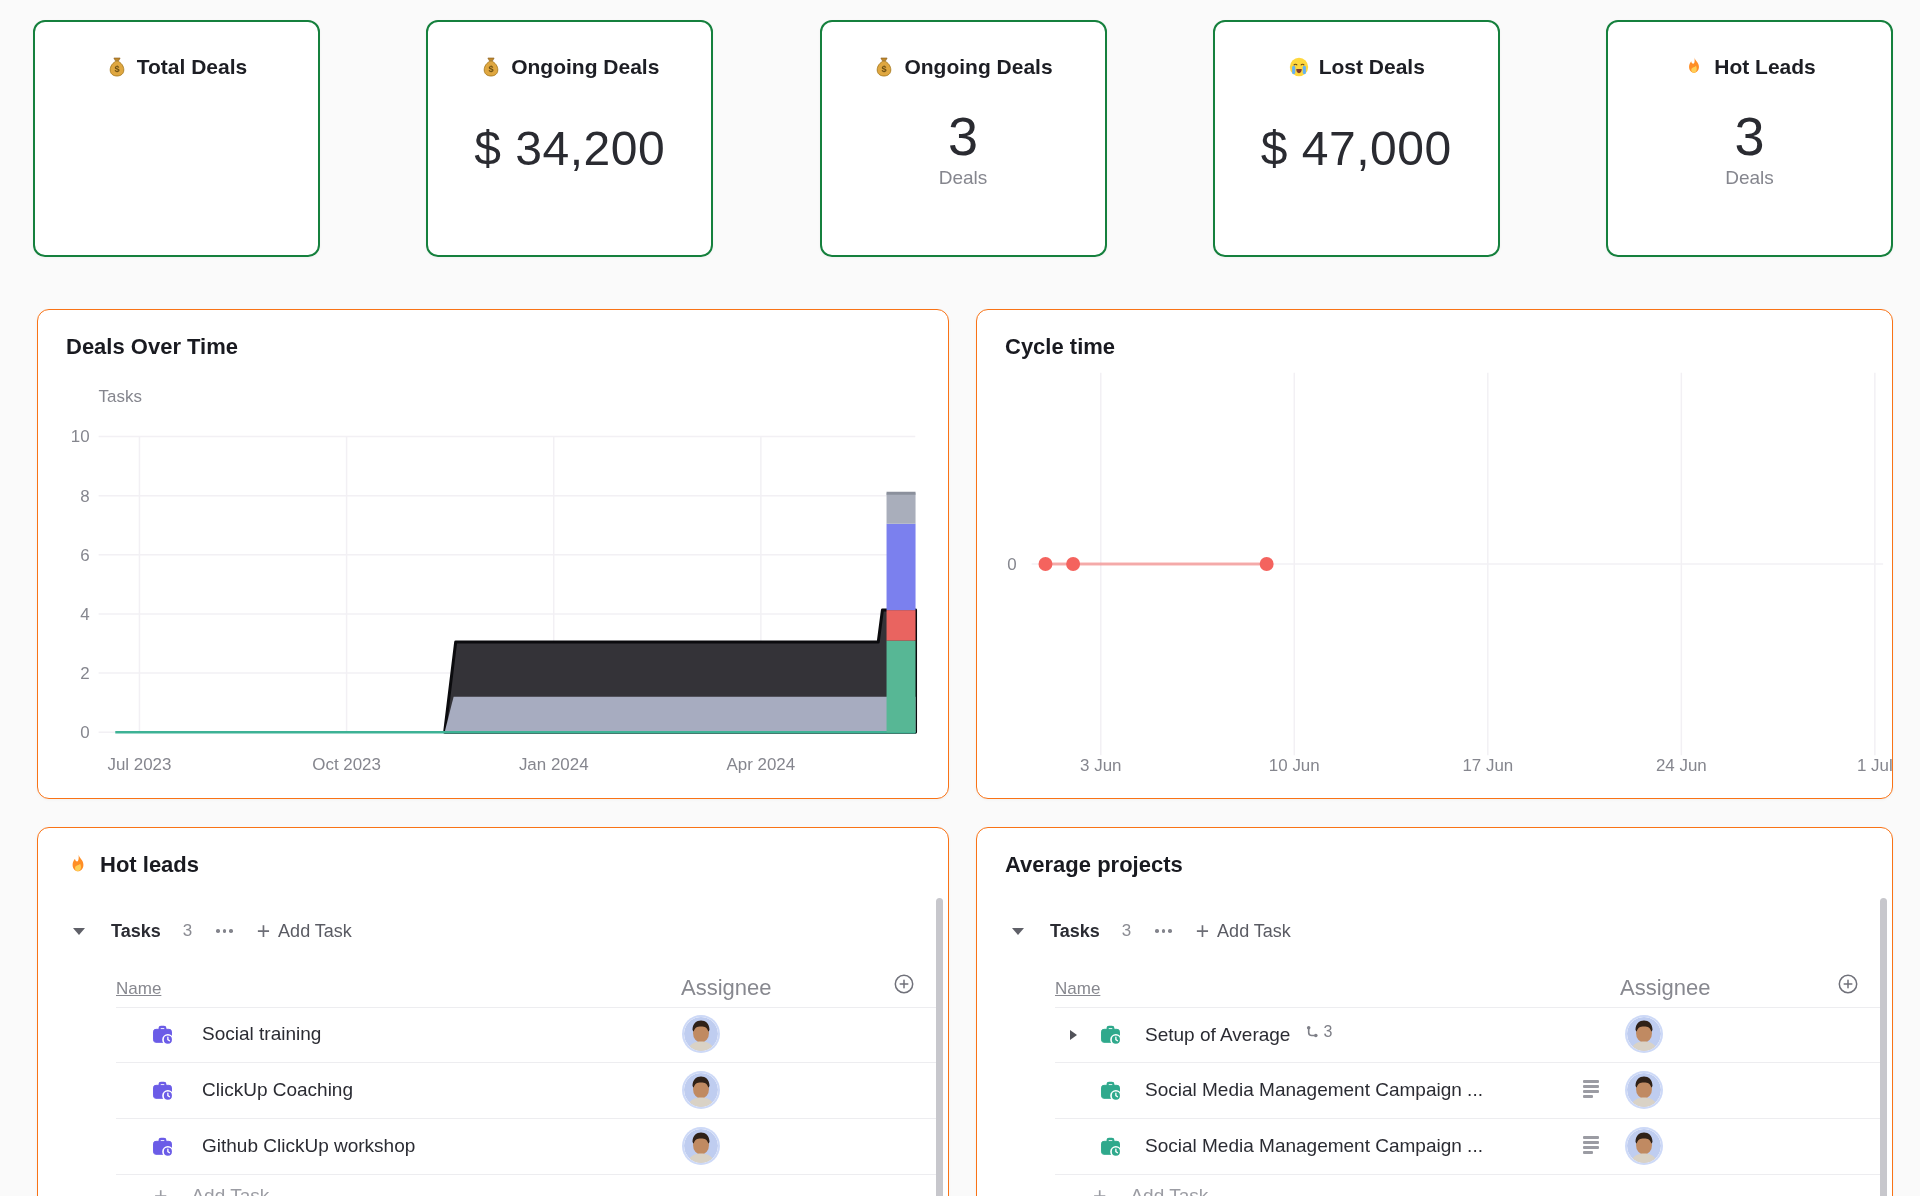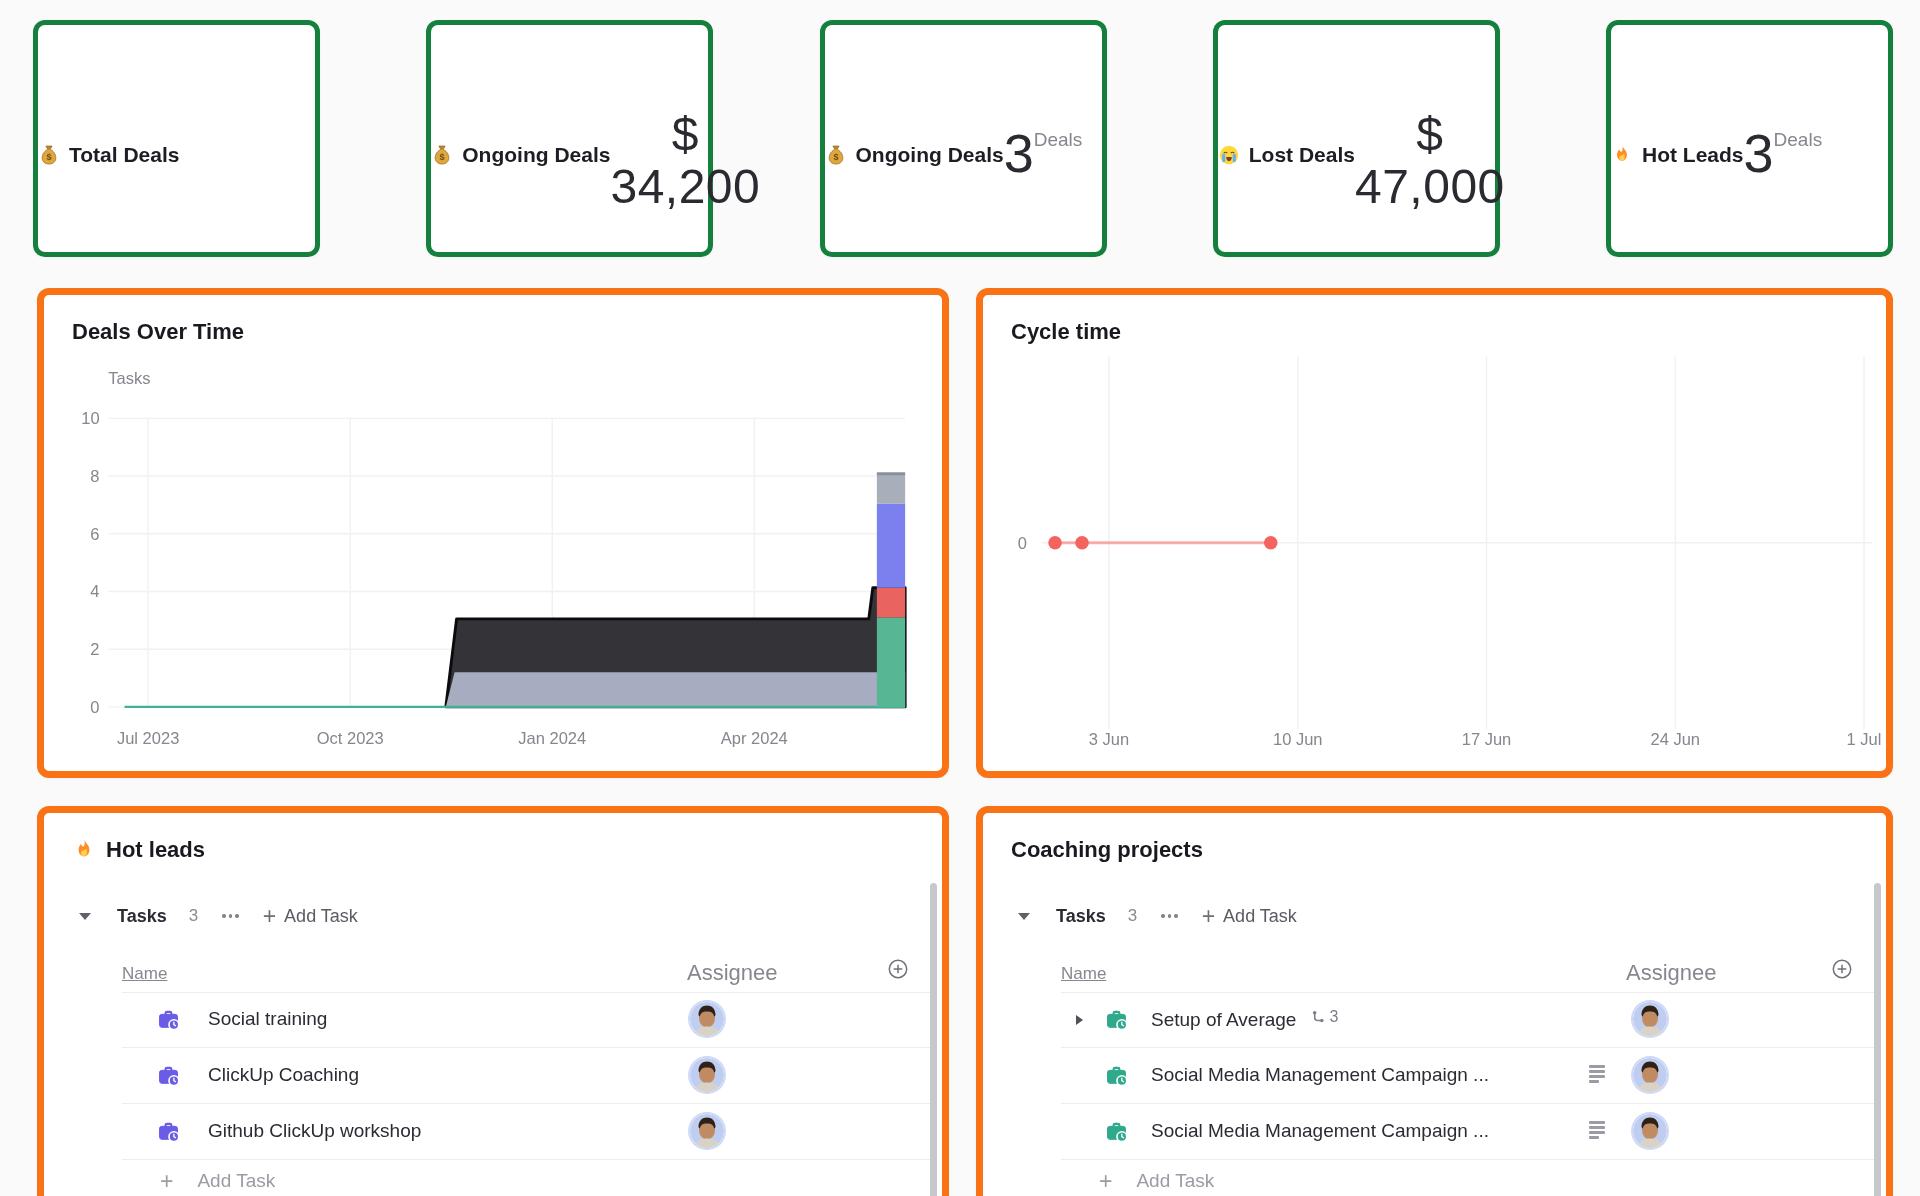--- a/index.html
+++ b/index.html
@@ -3,31 +3,31 @@
 <meta charset="utf-8">
 <style>
   html,body{margin:0;padding:0;}
   body{
     width:1920px;height:1196px;overflow:hidden;position:relative;
     background:#fafafa;font-family:"Liberation Sans",sans-serif;color:#2a2b31;
   }
   
   .kpi-row{position:absolute;top:20px;left:33px;width:1860px;height:237px;display:flex;justify-content:space-between;}
   .kpi-card{
-    width:287px;height:237px;background:#fff;border:5px solid #15803d;border-radius:12px;
-    box-shadow:0 1px 3px rgba(25,25,35,.04);display:flex;flex-direction:row;align-items:center;box-sizing:border-box;text-align:center;
+    width:287px;height:237px;background:#fff;border:2px solid #15803d;border-radius:12px;
+    box-shadow:0 1px 3px rgba(25,25,35,.04);display:flex;flex-direction:column;align-items:center;box-sizing:border-box;
   }
   .kpi-title{margin-top:33px;display:flex;align-items:center;gap:9px;font-size:21px;font-weight:700;color:#1d1e24;white-space:nowrap;}
   .kpi-title svg{display:block;}
   .kpi-value{margin-top:44px;font-size:48px;font-weight:500;color:#2a2b31;letter-spacing:.5px;line-height:52px;}
   .kpi-count{margin-top:28px;font-size:54px;font-weight:500;color:#2a2b31;line-height:58px;}
   .kpi-unit{margin-top:2px;font-size:19px;color:#85868e;}
   
-  .panel{position:absolute;background:#fff;border:7px solid #f97316;border-radius:12px;
-    box-shadow:0 1px 3px rgba(25,25,35,.04);box-sizing:border-box;overflow:hidden;}
+  .panel{position:absolute;background:#fff;border:1px solid #f97316;border-radius:12px;
+    box-shadow:0 1px 3px rgba(25,25,35,.04);box-sizing:border-box;overflow:hidden;margin-top:21px;}
   .panel-deals{left:37px;top:288px;width:912px;height:490px;}
   .panel-cycle{left:976px;top:288px;width:917px;height:490px;}
   .panel-hot{left:37px;top:806px;width:912px;height:420px;}
   .panel-ongoing{left:976px;top:806px;width:917px;height:420px;}
   .panel-title{position:absolute;left:28px;top:24px;font-size:22px;font-weight:700;color:#191a20;display:flex;align-items:center;gap:10px;z-index:3;}
   .chart-svg{position:absolute;left:0;top:0;width:100%;height:100%;}
   svg text{font-family:"Liberation Sans",sans-serif;}
   
   .group-row{position:absolute;left:35px;top:88px;height:30px;display:flex;align-items:center;z-index:2;}
   .caret-down{width:0;height:0;border-left:6px solid transparent;border-right:6px solid transparent;border-top:7px solid #5f6068;cursor:pointer;}
@@ -304,21 +304,21 @@
   <div class="footer-add">
     <span class="plus-glyph">+</span>
     <span>Add Task</span>
   </div>
 
   <div class="scrollbar"></div>
 </section>
 
 <section class="panel panel-ongoing">
   <div class="panel-title">
-    <span>Coaching projects</span>
+    <span>Average projects</span>
   </div>
 
   <div class="group-row">
     <span class="caret-down"></span>
     <span class="group-label">Tasks</span>
     <span class="group-count">3</span>
     <span class="more-dots">
         <i></i>
         <i></i>
         <i></i>

